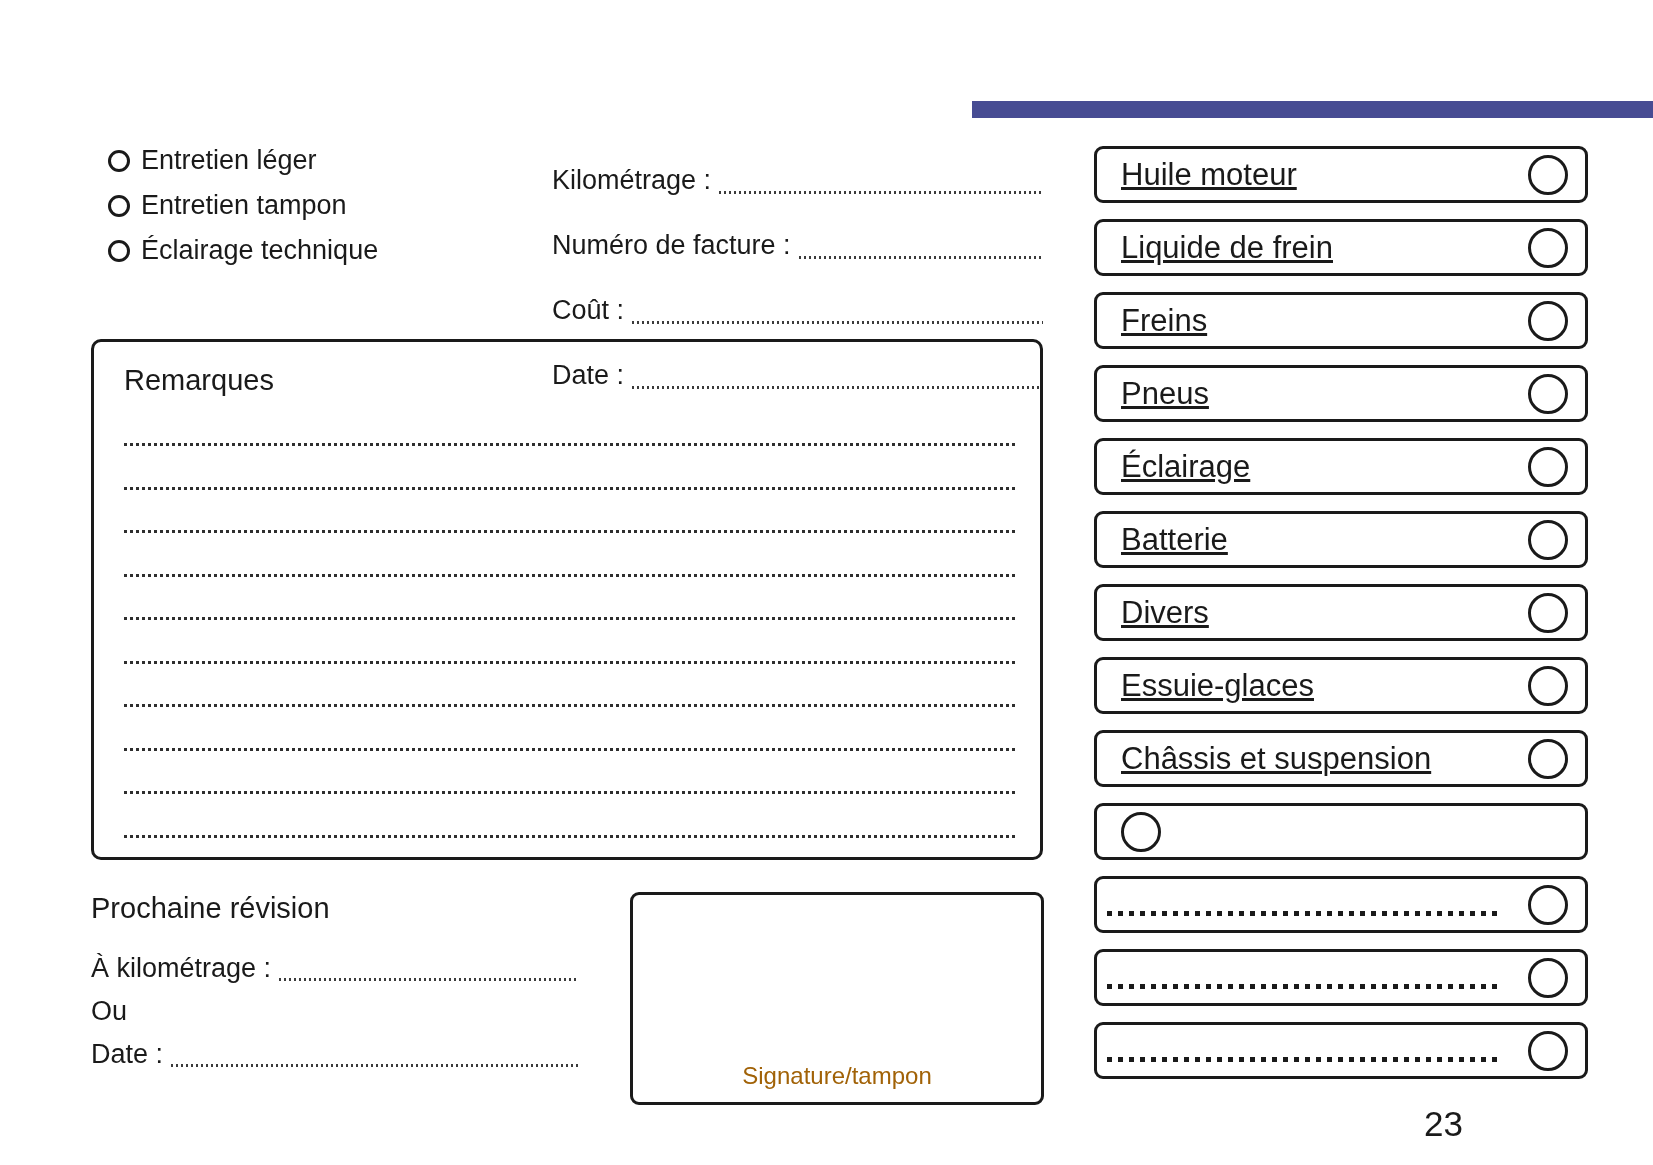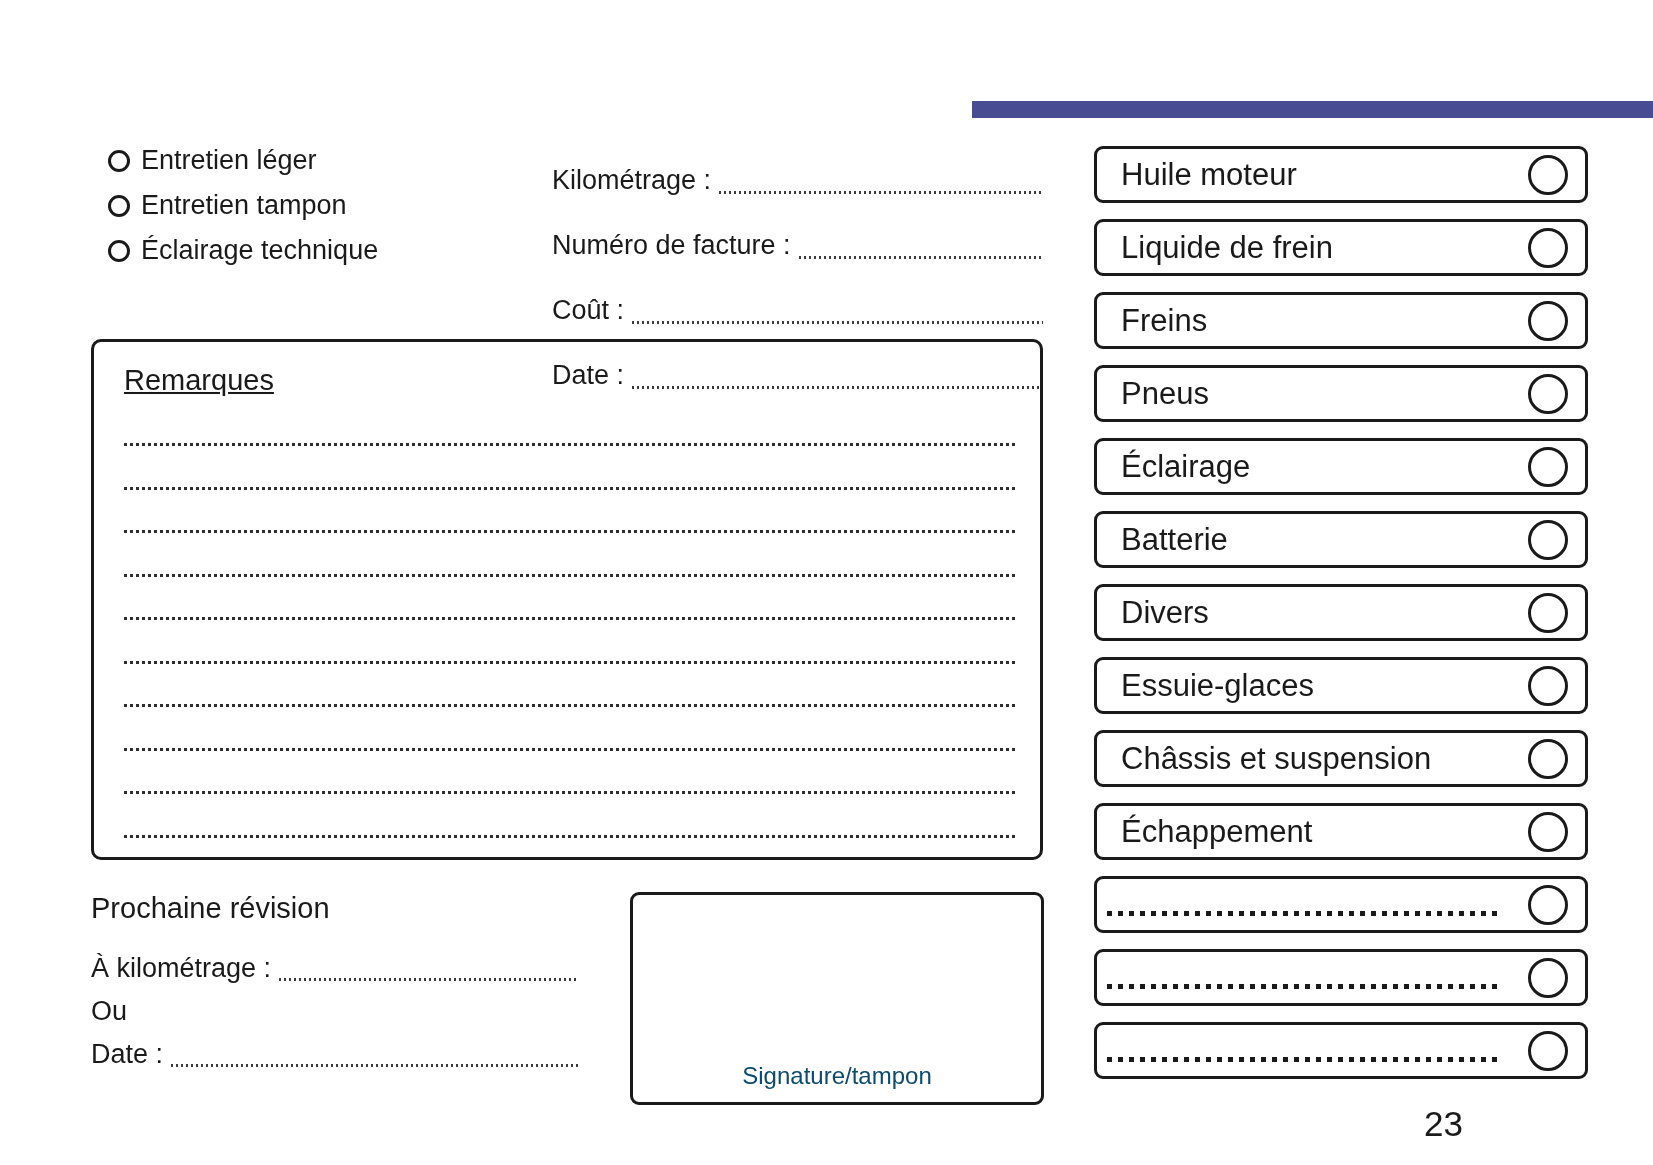--- a/index.html
+++ b/index.html
@@ -22,50 +22,50 @@
     background-image:repeating-linear-gradient(to right,#3b3b3b 0 2px,transparent 2px 5px);
   }
 
   
   .details-list{position:absolute;left:552px;top:138px;width:491px;}
   .detail-row{display:flex;align-items:center;height:45px;margin-top:20px;}
 
   
   .remarks-box{
     position:absolute;left:91px;top:339px;width:952px;height:521px;box-sizing:border-box;
-    border:3px solid #1a1a1a;border-radius:10px;padding:22px 23px 0 30px;text-decoration:underline;
+    border:3px solid #1a1a1a;border-radius:10px;padding:22px 23px 0 30px;
   }
   .remarks-title{font-size:29px;}
   .remarks-lines{margin-top:46px;}
   .remark-line{
     height:3px;margin-bottom:40.5px;
     background-image:repeating-linear-gradient(to right,#2e2e2e 0 3px,transparent 3px 6px);
   }
 
   
   .next-revision{position:absolute;left:91px;top:893px;width:487px;}
   .nr-title{font-size:29px;font-weight:normal;line-height:30px;margin-bottom:24px;}
   .nr-row{display:flex;align-items:center;height:43px;}
 
   
   .signature-box{
     position:absolute;left:630px;top:892px;width:414px;height:213px;box-sizing:border-box;
     border:3px solid #1a1a1a;border-radius:9px;
     display:flex;align-items:flex-end;justify-content:center;padding-bottom:12px;
   }
-  .signature-label{color:#0c4a6e;font-size:24px;}
+  .signature-label{color:#a16207;font-size:24px;}
 
   
   .checklist{position:absolute;left:1094px;top:146px;width:494px;}
   .check-item{
     box-sizing:border-box;height:57px;margin-bottom:16px;
     border:3px solid #1a1a1a;border-radius:9px;background:#fff;
     display:flex;align-items:center;padding:0 17px 0 24px;
   }
-  .check-label{flex:1 1 auto;font-size:31px;white-space:nowrap;}
+  .check-label{flex:1 1 auto;font-size:31px;white-space:nowrap;text-decoration:underline;}
   .check-circle{width:34px;height:34px;border:3px solid #1a1a1a;border-radius:50%;flex:none;background:#fff;}
   .check-leader{
     flex:1 1 auto;height:5px;margin:0 26px 0 -14px;align-self:center;transform:translateY(9px);
     background-image:repeating-linear-gradient(to right,#1a1a1a 0 5px,transparent 5px 11px);
   }
 
   .page-number{position:absolute;left:1424px;top:1104px;font-size:35px;text-align:center;}
 </style>
 </head>
 <body>
@@ -172,21 +172,20 @@
   </div>
   <div class="check-item">
     <span class="check-label">Essuie-glaces</span>
     <span class="check-circle"></span>
   </div>
   <div class="check-item">
     <span class="check-label">Châssis et suspension</span>
     <span class="check-circle"></span>
   </div>
   <div class="check-item">
-    <span class="check-label">Échappement</span>
     <span class="check-circle"></span>
   </div>
   <div class="check-item dotted">
     <span class="check-leader"></span>
     <span class="check-circle"></span>
   </div>
   <div class="check-item dotted">
     <span class="check-leader"></span>
     <span class="check-circle"></span>
   </div>

